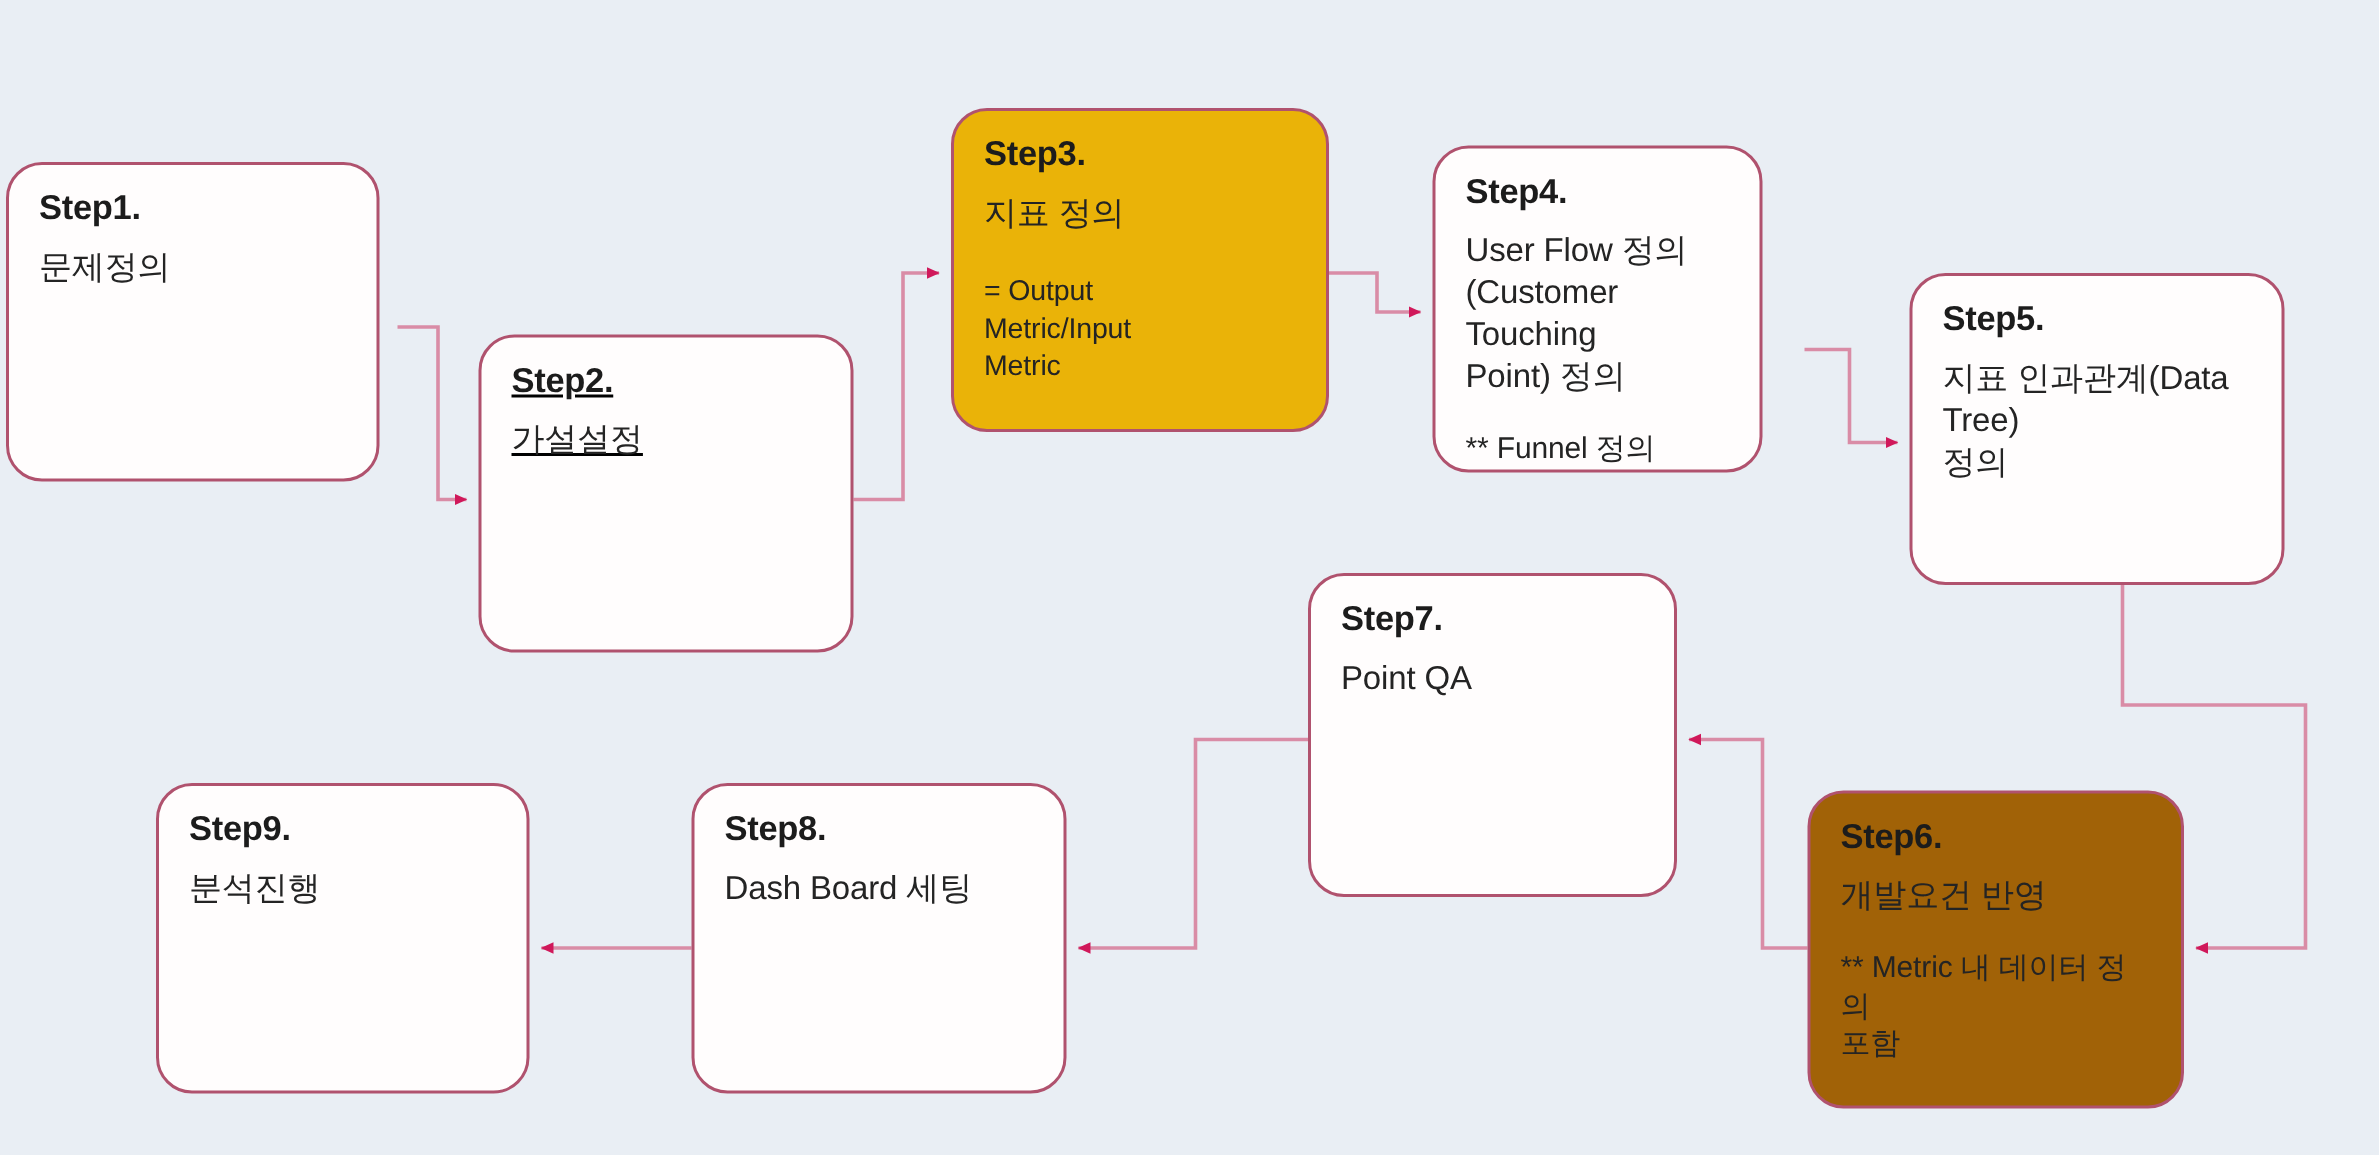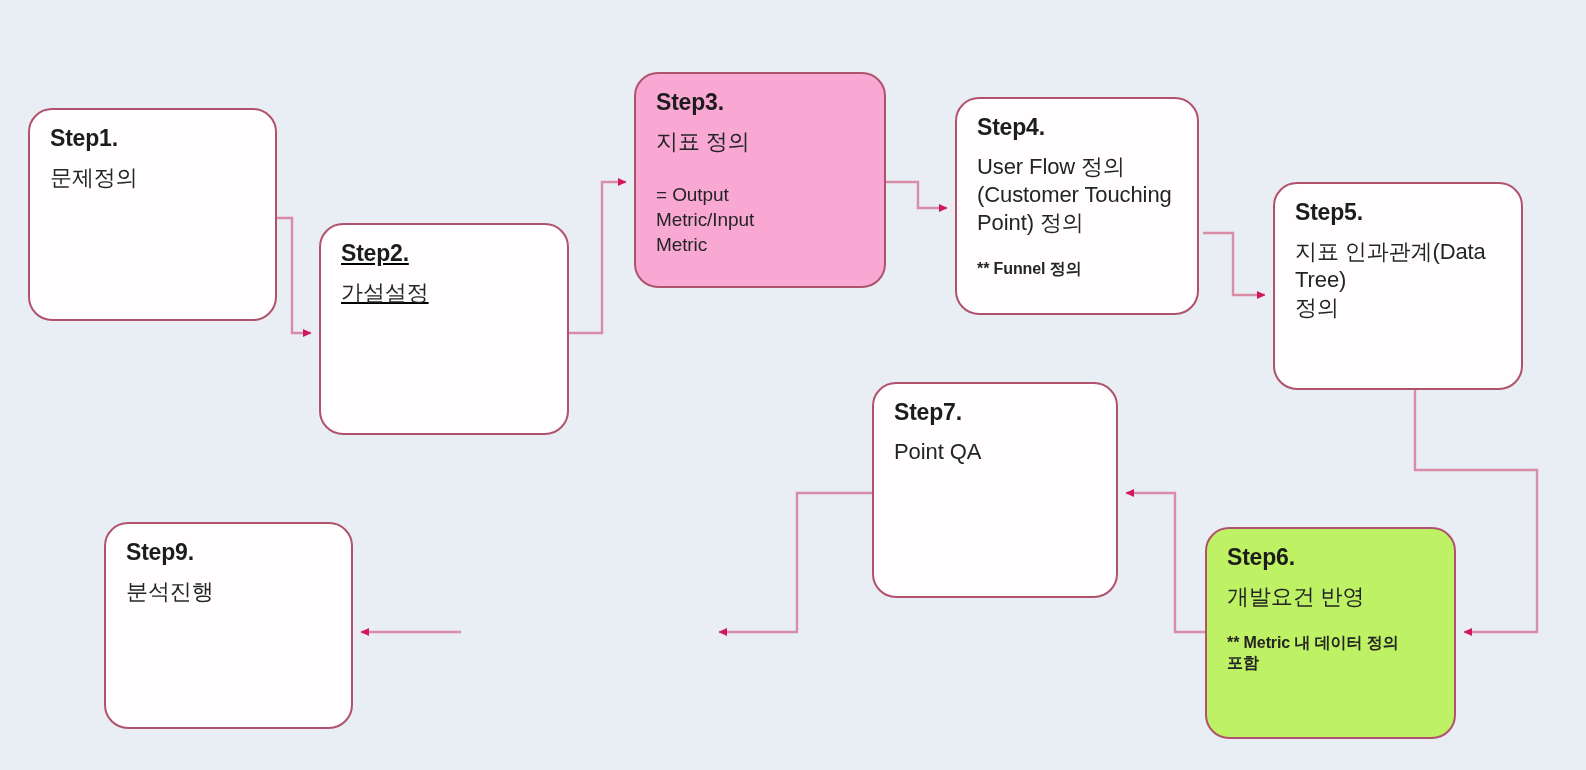--- a/index.html
+++ b/index.html
@@ -49,42 +49,42 @@
   .node-sub {
     font-size: 22px;
     font-weight: normal;
     color: #242424;
     line-height: 1.28;
     margin-top: 12px;
     white-space: pre-line;
     letter-spacing: -0.1px;
   }
   .node-note {
-    font-size: 16px;
-    font-weight: bold;
+    font-size: 20px;
+    font-weight: normal;
     color: #242424;
     line-height: 1.28;
     margin-top: 22px;
     white-space: pre-line;
     letter-spacing: -0.1px;
   }
   .node-body {
     font-size: 19px;
     font-weight: normal;
     color: #242424;
     line-height: 1.33;
     margin-top: 26px;
     white-space: pre-line;
     letter-spacing: -0.1px;
   }
   
-  #node-step1 { left: 28px;   top: 108px; width: 249px; height: 213px; }
+  #node-step1 { left: 4px;   top: 108px; width: 249px; height: 213px; }
   #node-step2 { left: 319px;  top: 223px; width: 250px; height: 212px; }
   #node-step3 { left: 634px;  top: 72px;  width: 252px; height: 216px; }
-  #node-step4 { left: 955px;  top: 97px;  width: 244px; height: 218px; }
+  #node-step4 { left: 955px;  top: 97px;  width: 220px; height: 218px; }
   #node-step5 { left: 1273px; top: 182px; width: 250px; height: 208px; }
   #node-step6 { left: 1205px; top: 527px; width: 251px; height: 212px; }
   #node-step7 { left: 872px;  top: 382px; width: 246px; height: 216px; }
   #node-step8 { left: 461px;  top: 522px; width: 250px; height: 207px; }
   #node-step9 { left: 104px;  top: 522px; width: 249px; height: 207px; }
 </style>
 </head>
 <body style="background: rgb(233, 238, 244);">
 
 <div id="canvas" style="background: rgb(233, 238, 244);">
@@ -122,21 +122,21 @@
   <div class="node" id="node-step1" style="border-color: rgb(176, 82, 110); background: rgb(255, 253, 253);">
     <div class="node-title">Step1.</div>
     <div class="node-sub">문제정의</div>
   </div>
 
   <div class="node" id="node-step2" style="border-color: rgb(176, 82, 110); background: rgb(255, 253, 253); text-decoration: underline;">
     <div class="node-title">Step2.</div>
     <div class="node-sub">가설설정</div>
   </div>
 
-  <div class="node" id="node-step3" style="border-color: rgb(176, 82, 110); background: #f9a8d4;">
+  <div class="node" id="node-step3" style="border-color: rgb(176, 82, 110); background: #eab308;">
     <div class="node-title">Step3.</div>
     <div class="node-sub">지표 정의</div>
     <div class="node-body">= Output
 Metric/Input
 Metric</div>
   </div>
 
   <div class="node" id="node-step4" style="border-color: rgb(176, 82, 110); background: rgb(255, 253, 253);">
     <div class="node-title">Step4.</div>
     <div class="node-sub">User Flow 정의
@@ -144,31 +144,35 @@
 Point) 정의</div>
     <div class="node-note">** Funnel 정의</div>
   </div>
 
   <div class="node" id="node-step5" style="border-color: rgb(176, 82, 110); background: rgb(255, 253, 253);">
     <div class="node-title">Step5.</div>
     <div class="node-sub">지표 인과관계(Data Tree)
 정의</div>
   </div>
 
-  <div class="node" id="node-step6" style="border-color: rgb(176, 82, 110); background: #bef264;">
+  <div class="node" id="node-step6" style="border-color: rgb(176, 82, 110); background: #a16207;">
     <div class="node-title">Step6.</div>
     <div class="node-sub">개발요건 반영</div>
     <div class="node-note">** Metric 내 데이터 정의
 포함</div>
   </div>
 
   <div class="node" id="node-step7" style="border-color: rgb(176, 82, 110); background: rgb(255, 253, 253);">
     <div class="node-title">Step7.</div>
     <div class="node-sub">Point QA</div>
   </div>
 
+  <div class="node" id="node-step8" style="border-color: rgb(176, 82, 110); background: rgb(255, 253, 253);">
+    <div class="node-title">Step8.</div>
+    <div class="node-sub">Dash Board 세팅</div>
+  </div>
 
   <div class="node" id="node-step9" style="border-color: rgb(176, 82, 110); background: rgb(255, 253, 253);">
     <div class="node-title">Step9.</div>
     <div class="node-sub">분석진행</div>
   </div>
 
 </div>
 
 </body></html>

